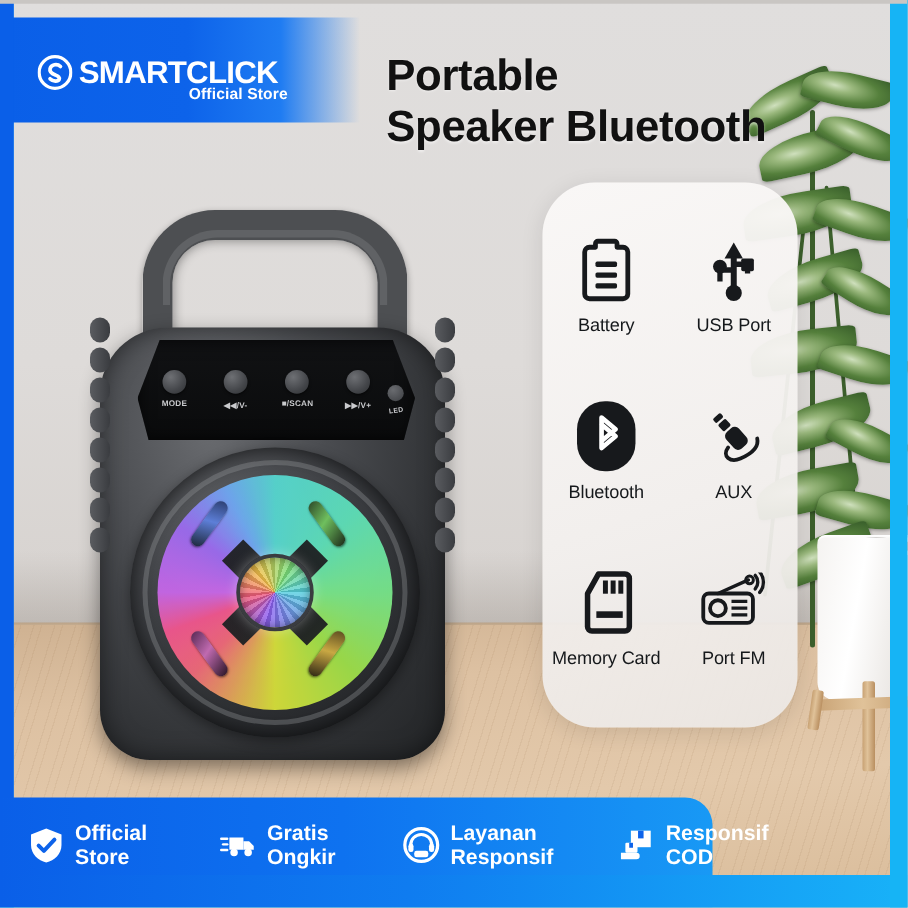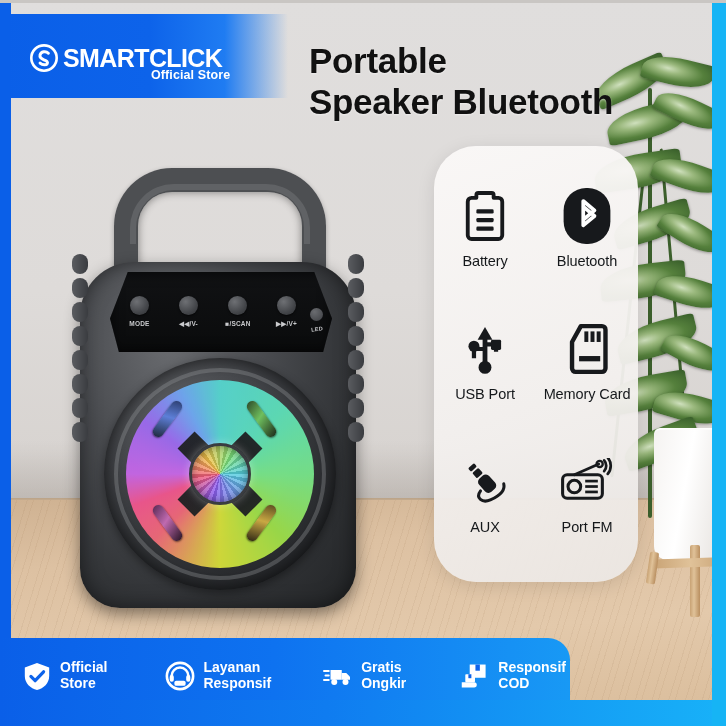--- a/index.html
+++ b/index.html
@@ -233,21 +233,21 @@
   .bot-strip {
     position:absolute; left:0; top:700px; width:726px; height:26px;
     background:linear-gradient(90deg,#0a5fe8 0%,#0f7cf0 45%,#18b2f8 100%);
   }
   .badges {
     position:absolute; left:22px; top:652px; width:545px; height:48px;
     display:flex; align-items:center;
   }
   .badge { display:flex; align-items:center; gap:8px; }
   .badge-ico { width:30px; height:30px; flex:0 0 auto; }
-  .badge-txt { color:#ffffff; font-weight:bold; font-size:14px; line-height:1.12; white-space:pre-line; }
+  .badge-txt { color:#ffffff; font-weight:bold; font-size:17px; line-height:1.12; white-space:pre-line; }
 
   
   .frame-r { position:absolute; right:0; top:0; width:14px; height:726px; background:#16b4f5; }
   .frame-t { position:absolute; left:0; top:0; width:726px; height:3px; background:#c9c6c3; }
 </style>
 </head>
 <body>
 
 <div id="canvas">
 
@@ -374,68 +374,68 @@
           <rect x="15" y="21" width="18" height="4.4" rx="1.4" fill="#17191c"></rect>
           <rect x="15" y="30" width="18" height="4.4" rx="1.4" fill="#17191c"></rect>
           <rect x="15" y="39" width="18" height="4.4" rx="1.4" fill="#17191c"></rect>
         </svg>
       </div>
       <div class="feat-lbl">Battery</div>
     </div>
 
     <div class="feat-cell">
       <div class="feat-ico">
-        <svg viewBox="0 0 52 62" width="50" height="58">
-          <rect x="1" y="1" width="50" height="60" rx="24" fill="#17191c"></rect>
-          <path d="M22 16 L34 26 L22 36 L22 10 L34 20 L22 30" fill="none" stroke="#ffffff" stroke-width="4" stroke-linejoin="round" stroke-linecap="round" transform="translate(0,5)"></path>
-        </svg>
-      </div>
-      <div class="feat-lbl">Bluetooth</div>
-    </div>
-
-    <div class="feat-cell">
-      <div class="feat-ico">
         <svg viewBox="0 0 50 60" width="46" height="56">
           <path d="M25 6 L33 20 L17 20 Z" fill="#17191c"></path>
           <rect x="22.4" y="18" width="5.2" height="30" fill="#17191c"></rect>
           <path d="M25 30 L13 30 L13 40" fill="none" stroke="#17191c" stroke-width="4.6" stroke-linejoin="round"></path>
           <path d="M25 25 L37 25 L37 33" fill="none" stroke="#17191c" stroke-width="4.6" stroke-linejoin="round"></path>
           <circle cx="13" cy="27" r="6" fill="#17191c"></circle>
           <rect x="31.5" y="20" width="11" height="11" rx="1.6" fill="#17191c"></rect>
           <circle cx="25" cy="50" r="7" fill="#17191c"></circle>
         </svg>
       </div>
       <div class="feat-lbl">USB Port</div>
     </div>
 
     <div class="feat-cell">
       <div class="feat-ico">
-        <svg viewBox="0 0 50 60" width="44" height="54">
-          <path d="M18 4 h24 a4 4 0 0 1 4 4 v44 a4 4 0 0 1 -4 4 h-30 a4 4 0 0 1 -4 -4 v-30 z" fill="none" stroke="#17191c" stroke-width="5" stroke-linejoin="round"></path>
-          <rect x="22" y="10" width="4.5" height="12" fill="#17191c"></rect>
-          <rect x="29" y="10" width="4.5" height="12" fill="#17191c"></rect>
-          <rect x="36" y="10" width="4.5" height="12" fill="#17191c"></rect>
-          <rect x="16" y="38" width="24" height="6" fill="#17191c"></rect>
+        <svg viewBox="0 0 52 62" width="50" height="58">
+          <rect x="1" y="1" width="50" height="60" rx="24" fill="#17191c"></rect>
+          <path d="M22 16 L34 26 L22 36 L22 10 L34 20 L22 30" fill="none" stroke="#ffffff" stroke-width="4" stroke-linejoin="round" stroke-linecap="round" transform="translate(0,5)"></path>
         </svg>
       </div>
-      <div class="feat-lbl">Memory Card</div>
+      <div class="feat-lbl">Bluetooth</div>
     </div>
 
     <div class="feat-cell">
       <div class="feat-ico">
         <svg viewBox="0 0 58 56" width="52" height="50">
           <g transform="rotate(-42 29 28)">
             <rect x="25" y="4" width="9" height="5" rx="1.5" fill="#17191c"></rect>
             <rect x="25" y="11" width="9" height="8" rx="1.5" fill="#17191c"></rect>
             <rect x="22" y="21" width="15" height="20" rx="5" fill="#17191c"></rect>
           </g>
           <path d="M24 38 C18 46 26 52 35 48 C44 44 52 38 50 30" fill="none" stroke="#17191c" stroke-width="3.4" stroke-linecap="round"></path>
         </svg>
       </div>
       <div class="feat-lbl">AUX</div>
+    </div>
+
+    <div class="feat-cell">
+      <div class="feat-ico">
+        <svg viewBox="0 0 50 60" width="44" height="54">
+          <path d="M18 4 h24 a4 4 0 0 1 4 4 v44 a4 4 0 0 1 -4 4 h-30 a4 4 0 0 1 -4 -4 v-30 z" fill="none" stroke="#17191c" stroke-width="5" stroke-linejoin="round"></path>
+          <rect x="22" y="10" width="4.5" height="12" fill="#17191c"></rect>
+          <rect x="29" y="10" width="4.5" height="12" fill="#17191c"></rect>
+          <rect x="36" y="10" width="4.5" height="12" fill="#17191c"></rect>
+          <rect x="16" y="38" width="24" height="6" fill="#17191c"></rect>
+        </svg>
+      </div>
+      <div class="feat-lbl">Memory Card</div>
     </div>
 
     <div class="feat-cell">
       <div class="feat-ico">
         <svg viewBox="0 0 62 52" width="56" height="48">
           <rect x="4" y="18" width="44" height="26" rx="5" fill="none" stroke="#17191c" stroke-width="3.4"></rect>
           <circle cx="17" cy="31" r="7" fill="none" stroke="#17191c" stroke-width="3.4"></circle>
           <line x1="29" y1="25" x2="43" y2="25" stroke="#17191c" stroke-width="3"></line>
           <line x1="29" y1="31" x2="43" y2="31" stroke="#17191c" stroke-width="3"></line>
           <line x1="29" y1="37" x2="43" y2="37" stroke="#17191c" stroke-width="3"></line>
@@ -455,46 +455,46 @@
 
     <div class="badge" style="margin-right:58px;">
       <svg class="badge-ico" viewBox="0 0 32 32">
         <path d="M16 2 L29 7 V16 C29 24 23 29 16 31 C9 29 3 24 3 16 V7 Z" fill="#ffffff"></path>
         <path d="M9.5 16.5 L14 21 L23 11.5" fill="none" stroke="#0d63ea" stroke-width="3.4" stroke-linecap="round" stroke-linejoin="round"></path>
       </svg>
       <span class="badge-txt">Official
 Store</span>
     </div>
 
-    <div class="badge" style="margin-right:52px;">
-      <svg class="badge-ico" viewBox="0 0 32 32">
-        <circle cx="16" cy="16" r="14" fill="none" stroke="#ffffff" stroke-width="2.8"></circle>
-        <path d="M7 16 a9 9 0 0 1 18 0" fill="none" stroke="#ffffff" stroke-width="2.6"></path>
-        <rect x="5" y="15" width="4.4" height="7" rx="2" fill="#ffffff"></rect>
-        <rect x="22.6" y="15" width="4.4" height="7" rx="2" fill="#ffffff"></rect>
-        <rect x="10" y="21" width="12" height="5.5" rx="2" fill="#ffffff"></rect>
-      </svg>
-      <span class="badge-txt">Layanan
-Responsif</span>
-    </div>
-
     <div class="badge" style="margin-right:54px;">
       <svg class="badge-ico" viewBox="0 0 40 30">
         <path d="M10 7 h15 v13 h-15 z" fill="#ffffff"></path>
         <path d="M25 11 h6 l5 5 v4 h-11 z" fill="#ffffff"></path>
         <circle cx="15" cy="23" r="4" fill="#ffffff"></circle>
         <circle cx="30" cy="23" r="4" fill="#ffffff"></circle>
         <rect x="0" y="7" width="9" height="2.6" rx="1.3" fill="#ffffff"></rect>
         <rect x="2" y="13" width="7" height="2.6" rx="1.3" fill="#ffffff"></rect>
         <rect x="0" y="19" width="9" height="2.6" rx="1.3" fill="#ffffff"></rect>
       </svg>
       <span class="badge-txt">Gratis
 Ongkir</span>
     </div>
 
+    <div class="badge" style="margin-right:52px;">
+      <svg class="badge-ico" viewBox="0 0 32 32">
+        <circle cx="16" cy="16" r="14" fill="none" stroke="#ffffff" stroke-width="2.8"></circle>
+        <path d="M7 16 a9 9 0 0 1 18 0" fill="none" stroke="#ffffff" stroke-width="2.6"></path>
+        <rect x="5" y="15" width="4.4" height="7" rx="2" fill="#ffffff"></rect>
+        <rect x="22.6" y="15" width="4.4" height="7" rx="2" fill="#ffffff"></rect>
+        <rect x="10" y="21" width="12" height="5.5" rx="2" fill="#ffffff"></rect>
+      </svg>
+      <span class="badge-txt">Layanan
+Responsif</span>
+    </div>
+
     <div class="badge">
       <svg class="badge-ico" viewBox="0 0 34 30">
         <rect x="11" y="2" width="18" height="15" fill="#ffffff"></rect>
         <rect x="17.5" y="2" width="5" height="7" fill="#0d63ea"></rect>
         <rect x="6" y="13" width="11" height="9" rx="1" fill="#ffffff"></rect>
         <rect x="9.5" y="13" width="3.4" height="4.5" fill="#0d63ea"></rect>
         <path d="M2 22 h14 a3 3 0 0 1 0 6 h-14 z" fill="#ffffff"></path>
       </svg>
       <span class="badge-txt">Responsif
 COD</span>

